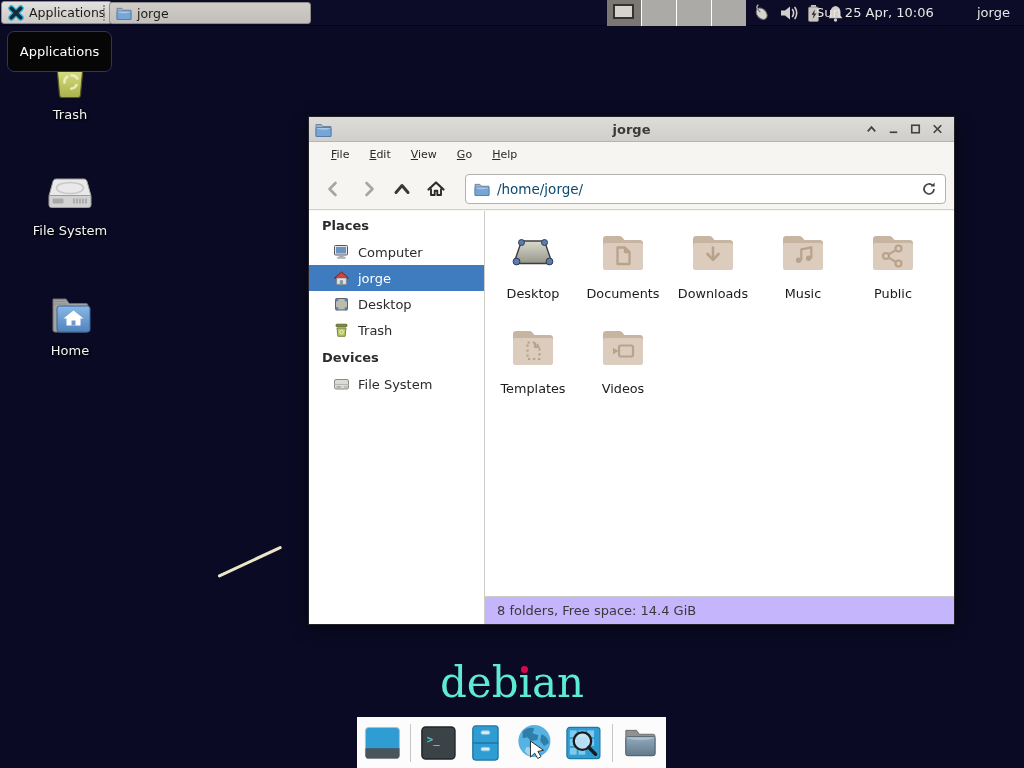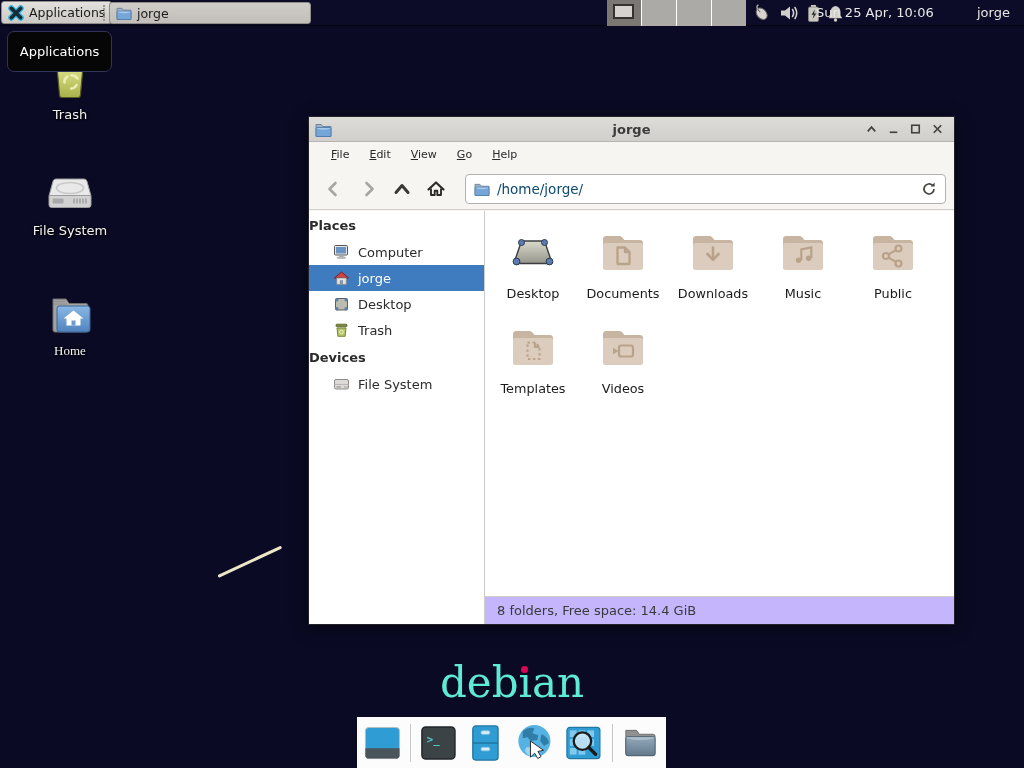--- a/index.html
+++ b/index.html
@@ -24,21 +24,21 @@
   
   #tooltip { position:absolute; left:7px; top:31px; width:105px; height:41px; background:#060606; border:1px solid #32325a;
     border-radius:7px; display:flex; align-items:center; justify-content:center; color:#fff; font-size:13px; z-index:30; }
 
   
   .desk-icon { position:absolute; width:96px; text-align:center; }
   .desk-icon svg { display:block; margin:0 auto; }
   .desk-label { margin-top:5px; color:#f4f4f4; font-size:13px; text-shadow:1px 1px 2px #000, 0 0 3px #000; }
   #desk-trash { left:22px; top:54px; }
   #desk-fs { left:22px; top:170px; }
-  #desk-home { left:22px; top:290px;font-family:Liberation Serif, serif; }
+  #desk-home { left:22px; top:290px; }
 
   #artifact-line { position:absolute; left:218px; top:575px; width:70px; height:2.5px; background:#ebe7c6;
     transform:rotate(-25deg); transform-origin:0 50%; border-radius:2px; }
 
   
   #debian-logo { position:absolute; left:400px; top:658px; width:224px; text-align:center; color:#5eead4;
     font-family:"DejaVu Serif","Liberation Serif",serif; font-size:42px; font-weight:500; }
   .logo-i { position:relative; }
   .logo-dot { position:absolute; left:2px; top:8px; width:7px; height:7px; background:#d70751; border-radius:50%; }
 
@@ -53,21 +53,21 @@
   #menubar { height:27px; background:#f6f5f2; display:flex; padding-left:12px; }
   .menu-item { display:inline-block; padding:0 10px; line-height:26px; font-size:11px; color:#2a2a2a; }
   .menu-item::first-letter { text-decoration:underline; }
   #toolbar { height:41px; background:#f6f5f2; border-bottom:1px solid #d2d0cc; display:flex; align-items:center; padding:0 8px; }
   .tb-btn { width:34px; height:30px; display:flex; align-items:center; justify-content:center; border-radius:3px; }
   #path-entry { flex:1; margin-left:12px; height:30px; background:#fff; border:1px solid #b4b2ae; border-radius:4px;
     display:flex; align-items:center; padding:0 8px; gap:7px; font-size:13.5px; color:#0c4a6e; }
   #path-text { flex:1; }
   #content { position:absolute; left:0; right:0; top:94px; bottom:0; display:flex; }
   #sidebar { width:176px; background:#fff; border-right:1px solid #cfcdc9; padding-top:2px; }
-  .side-header { height:26px; line-height:26px; padding-left:0; font-size:13px; font-weight:bold; color:#2b2b2b; }
+  .side-header { height:26px; line-height:26px; padding-left:13px; font-size:13px; font-weight:bold; color:#2b2b2b; }
   .side-item { height:26px; display:flex; align-items:center; padding-left:24px; gap:8px; font-size:13px; color:#2b2b2b; }
   .side-item.selected { background:#3e7bbf; color:#fff; }
   #main { flex:1; position:relative; background:#fff; }
   #icon-grid { display:flex; flex-wrap:wrap; padding:17px 0 0 3px; }
   .grid-cell { width:90px; height:95px; text-align:center; }
   .grid-cell svg { display:block; margin:0 auto; }
   .grid-label { margin-top:10px; font-size:12.8px; color:#1b1b1b; }
   #statusbar { position:absolute; left:0; right:0; bottom:0; height:28px; background:#c4b5fd; border-top:1px solid #cfcdc9;
     line-height:27px; padding-left:12px; font-size:13px; color:#3a3a3a; }
 

